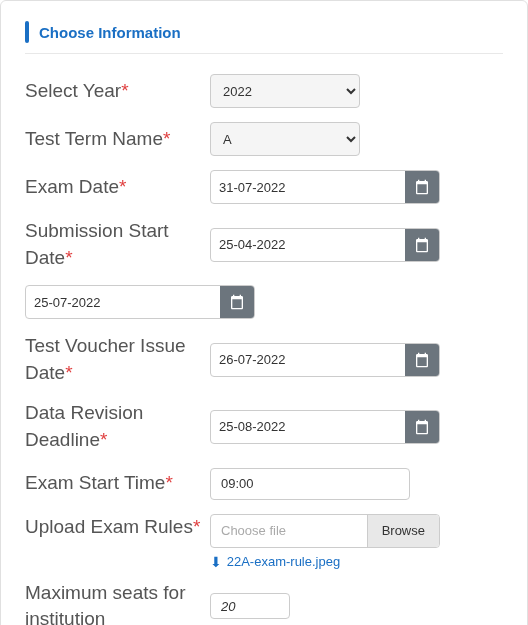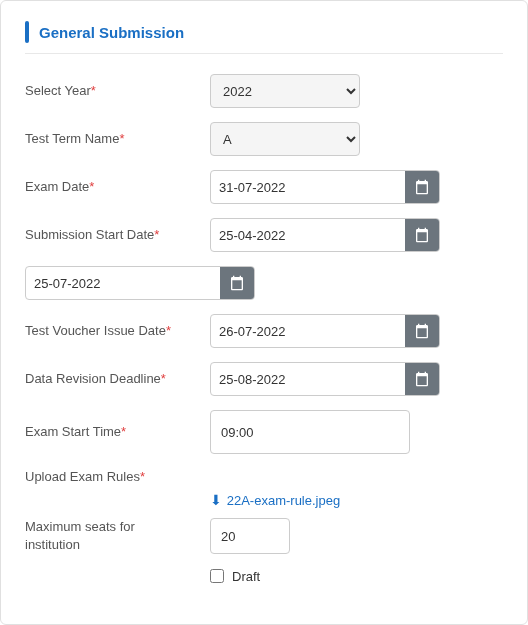--- a/index.html
+++ b/index.html
@@ -39,21 +39,21 @@
     }
     .form-row {
       display: flex;
       align-items: center;
       margin-bottom: 14px;
     }
     .form-label {
       width: 185px;
       min-width: 185px;
       color: #555;
-      font-size: 13px;
+      font-size: 19px;
       line-height: 1.4;
     }
     .form-label .required {
       color: #e04040;
     }
     .form-control-wrap {
       flex: 1;
     }
     select {
       width: 150px;
@@ -98,21 +98,21 @@
       justify-content: center;
       flex-shrink: 0;
     }
     .calendar-btn svg {
       width: 16px;
       height: 16px;
       fill: #fff;
     }
     .time-input {
       width: 200px;
-      height: 44px;
+      height: 32px;
       border: 1px solid #ccc;
       border-radius: 4px;
       padding: 0 10px;
       font-size: 13px;
       color: #333;
       outline: none;
     }
     .file-upload-wrap {
       display: flex;
       align-items: center;
@@ -151,27 +151,28 @@
       margin-right: 5px;
       font-size: 14px;
     }
     .file-link {
       color: #1a6fc4;
       font-size: 13px;
       text-decoration: none;
     }
     .seats-input {
       width: 80px;
-      height: 36px;
+      height: 26px;
       border: 1px solid #ccc;
       border-radius: 4px;
       padding: 0 10px;
       font-size: 13px;
       color: #333;
       outline: none;
+      font-style: italic;
     }
     .draft-row {
       display: flex;
       align-items: center;
       margin-top: 4px;
       margin-left: 185px;
     }
     .draft-row input[type="checkbox"] {
       margin-right: 8px;
       width: 14px;
@@ -186,21 +187,21 @@
       display: flex;
       flex-direction: column;
     }
   </style>
 </head>
 <body>
 
 <div class="card">
   <div class="section-header">
     <div class="section-header-bar"></div>
-    <span class="section-title">General Submission</span>
+    <span class="section-title">Choose Information</span>
   </div>
 
   <div class="form-row">
     <div class="form-label">
       <span>Select Year</span><span class="required">*</span>
     </div>
     <div class="form-control-wrap">
       <select>
         <option value="2020">2020</option>
         <option value="2021">2021</option>
@@ -306,20 +307,26 @@
     </div>
     <div class="form-control-wrap">
       <input type="text" class="time-input" value="09:00" style="">
     </div>
   </div>
 
   <div class="form-row" style="align-items: flex-start; margin-bottom: 4px;">
     <div class="form-label">
       <span>Upload Exam Rules</span><span class="required">*</span>
     </div>
+    <div class="form-control-wrap">
+      <div class="file-upload-wrap">
+        <span class="file-text">Choose file</span>
+        <button class="browse-btn">Browse</button>
+      </div>
+    </div>
   </div>
   <div class="file-link-row">
     <span class="download-icon">⬇</span>
     <a href="#" class="file-link">22A-exam-rule.jpeg</a>
   </div>
 
   <div class="form-row" style="margin-top: 10px;">
     <div class="form-label multi-line-label">
       <span>Maximum seats for</span>
       <span>institution</span>

